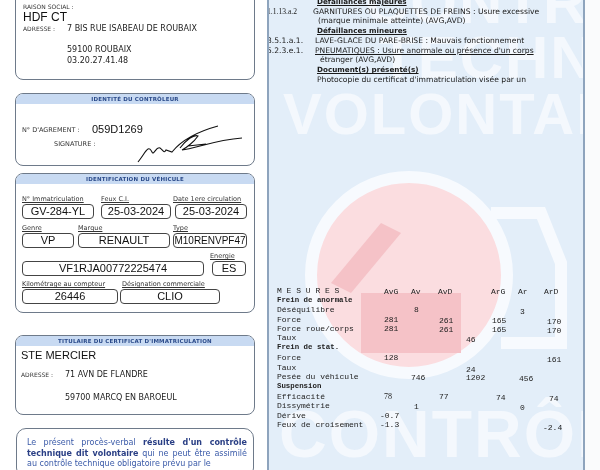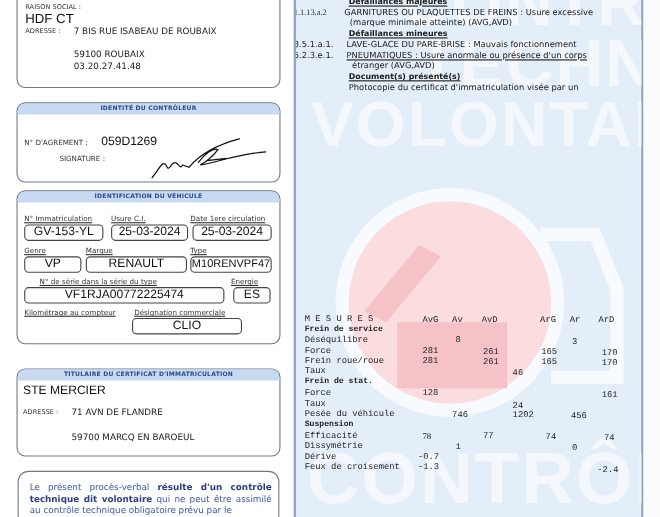--- a/index.html
+++ b/index.html
@@ -42,44 +42,44 @@
   <span class="lbl" style="left:6px; top:46px;margin-left:32px;">SIGNATURE :</span>
   <svg style="position:absolute; left:120px; top:28px;" width="110" height="42" viewBox="0 0 110 42">
     <path d="M2 40 C 10 30, 12 22, 16 30 C 18 34, 20 24, 24 26 C 27 28, 28 32, 30 28 L 36 30 C 44 20, 60 10, 82 4 M 44 26 C 50 18, 58 12, 62 14 C 58 20, 50 26, 46 28 C 60 26, 80 18, 106 16 M 52 24 L 70 22" stroke="#111" stroke-width="1.1" fill="none"></path>
   </svg>
 </div>
 
 <div class="box" style="left:15px; top:173px; width:240px; height:140px;">
   <div class="box-header">IDENTIFICATION DU VÉHICULE</div>
 
   <span class="field-label" style="left:6px; top:21px; width:68px;">N° Immatriculation</span>
-  <div class="field" style="left:6px; top:30px; width:72px;">GV-153-YL</div>
+  <div class="field" style="left:6px; top:30px; width:72px;">GV-284-YL</div>
 
-  <span class="field-label" style="left:85px; top:21px; width:70px;">Usure C.I.</span>
+  <span class="field-label" style="left:85px; top:21px; width:70px;">Feux C.I.</span>
   <div class="field" style="left:85px; top:30px; width:70px;">25-03-2024</div>
 
   <span class="field-label" style="left:157px; top:21px; width:80px;">Date 1ere circulation</span>
   <div class="field" style="left:159px; top:30px; width:72px;">25-03-2024</div>
 
   <span class="field-label" style="left:6px; top:50px; width:52px;">Genre</span>
   <div class="field" style="left:6px; top:59px; width:52px;">VP</div>
 
   <span class="field-label" style="left:62px; top:50px; width:92px;">Marque</span>
   <div class="field" style="left:62px; top:59px; width:92px;">RENAULT</div>
 
   <span class="field-label" style="left:157px; top:50px; width:74px;">Type</span>
   <div class="field" style="left:157px; top:59px; width:74px; font-size:10px;">M10RENVPF47</div>
 
-  <span class="field-label" style="left:20px; top:78px; width:160px;">N° de série dans la série du type</span>
   <div class="field" style="left:6px; top:87px; width:182px;">VF1RJA00772225474</div>
 
   <span class="field-label" style="left:194px; top:78px; width:40px;">Energie</span>
   <div class="field" style="left:196px; top:87px; width:34px;">ES</div>
 
   <span class="field-label" style="left:6px; top:106px; width:96px;">Kilométrage au compteur</span>
+  <div class="field" style="left:6px; top:115px; width:96px;">26446</div>
 
   <span class="field-label" style="left:106px; top:106px; width:124px;">Désignation commerciale</span>
   <div class="field" style="left:104px; top:115px; width:100px;">CLIO</div>
 </div>
 
 <div class="box" style="left:15px; top:335px; width:240px; height:80px;">
   <div class="box-header">TITULAIRE DU CERTIFICAT D'IMMATRICULATION</div>
   <span class="big" style="left:5px; top:13px; font-size:11px;">STE MERCIER</span>
   <span class="lbl" style="left:5px; top:35px; font-size:6px;">ADRESSE :</span>
   <span class="val" style="left:49px; top:34px;">71 AVN DE FLANDRE</span>
@@ -122,33 +122,33 @@
 
   <div>
     <span class="mono" style="left:8px; top:288px;">M E S U R E S</span>
     <span class="mono" style="left:115px; top:289px;">AvG</span>
     <span class="mono" style="left:142px; top:289px;">Av</span>
     <span class="mono" style="left:169px; top:289px;">AvD</span>
     <span class="mono" style="left:222px; top:289px;">ArG</span>
     <span class="mono" style="left:249px; top:289px;">Ar</span>
     <span class="mono" style="left:275px; top:289px;">ArD</span>
 
-    <span class="mono b" style="left:8px; top:298px;">Frein de service</span>
+    <span class="mono b" style="left:8px; top:298px;">Frein de anormale</span>
 
     <span class="mono" style="left:8px; top:307px;">Déséquilibre</span>
     <span class="mono" style="left:145px; top:307px;">8</span>
     <span class="mono" style="left:251px; top:309px;">3</span>
 
     <span class="mono" style="left:8px; top:317px;">Force</span>
     <span class="mono" style="left:115px; top:317px;">281</span>
     <span class="mono" style="left:170px; top:318px;">261</span>
     <span class="mono" style="left:223px; top:318px;">165</span>
     <span class="mono" style="left:278px; top:319px;">170</span>
 
-    <span class="mono" style="left:8px; top:326px;">Frein roue/roue</span>
+    <span class="mono" style="left:8px; top:326px;">Force roue/corps</span>
     <span class="mono" style="left:115px; top:326px;">281</span>
     <span class="mono" style="left:170px; top:327px;">261</span>
     <span class="mono" style="left:223px; top:327px;">165</span>
     <span class="mono" style="left:278px; top:328px;">170</span>
 
     <span class="mono" style="left:8px; top:335px;">Taux</span>
     <span class="mono" style="left:197px; top:337px;">46</span>
 
     <span class="mono b" style="left:8px; top:345px;">Frein de stat.</span>
 

